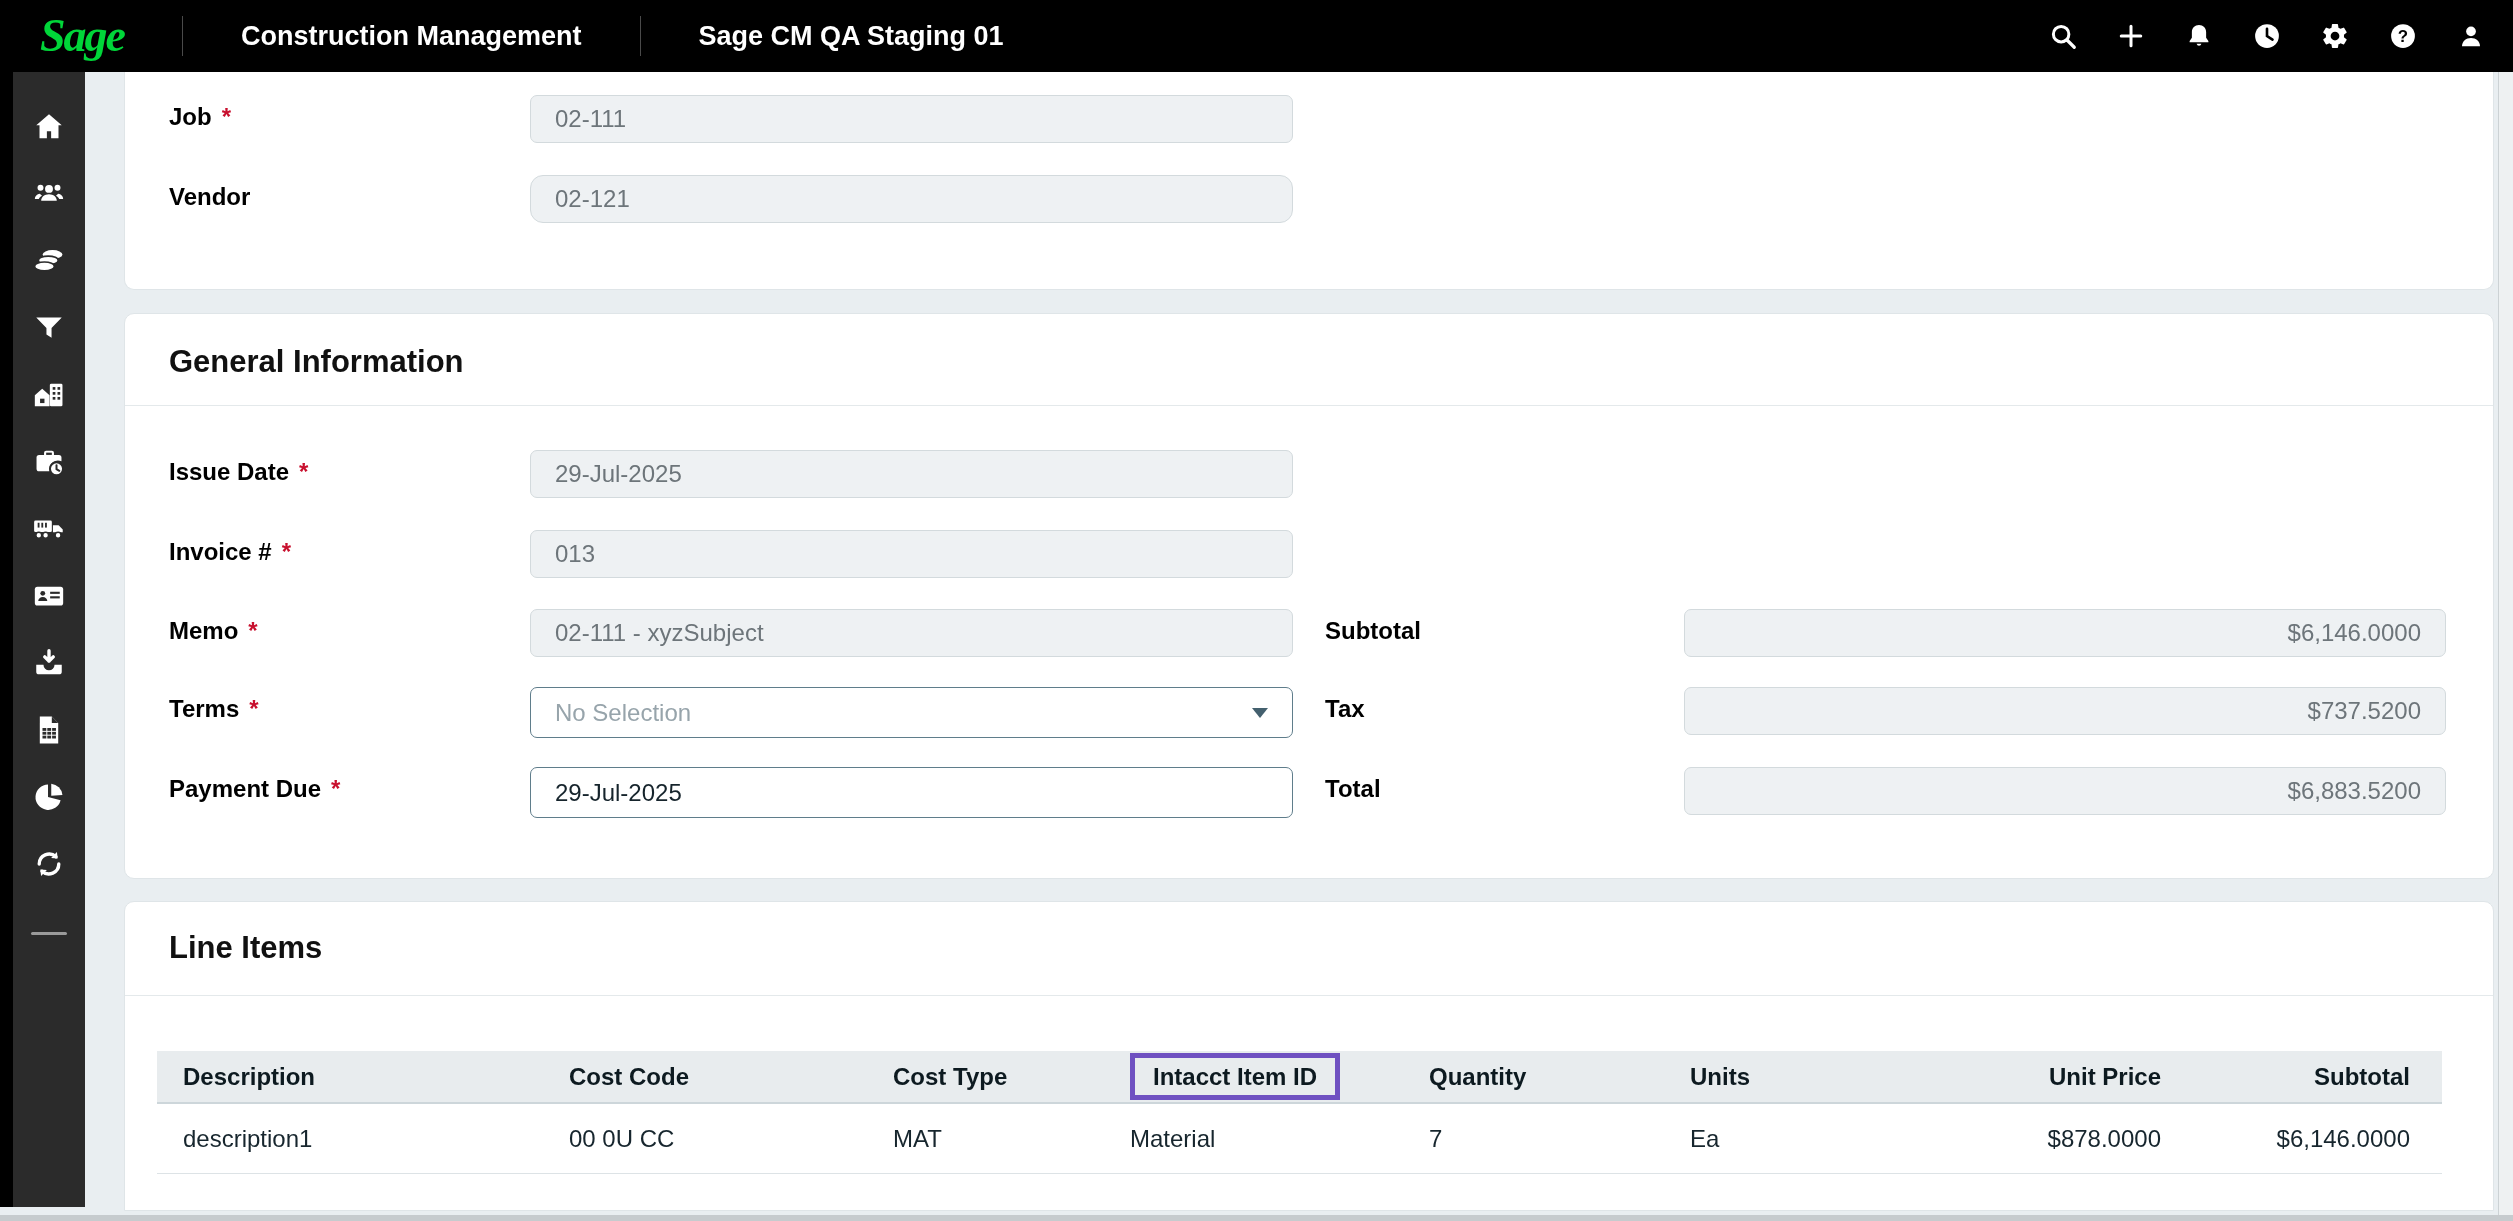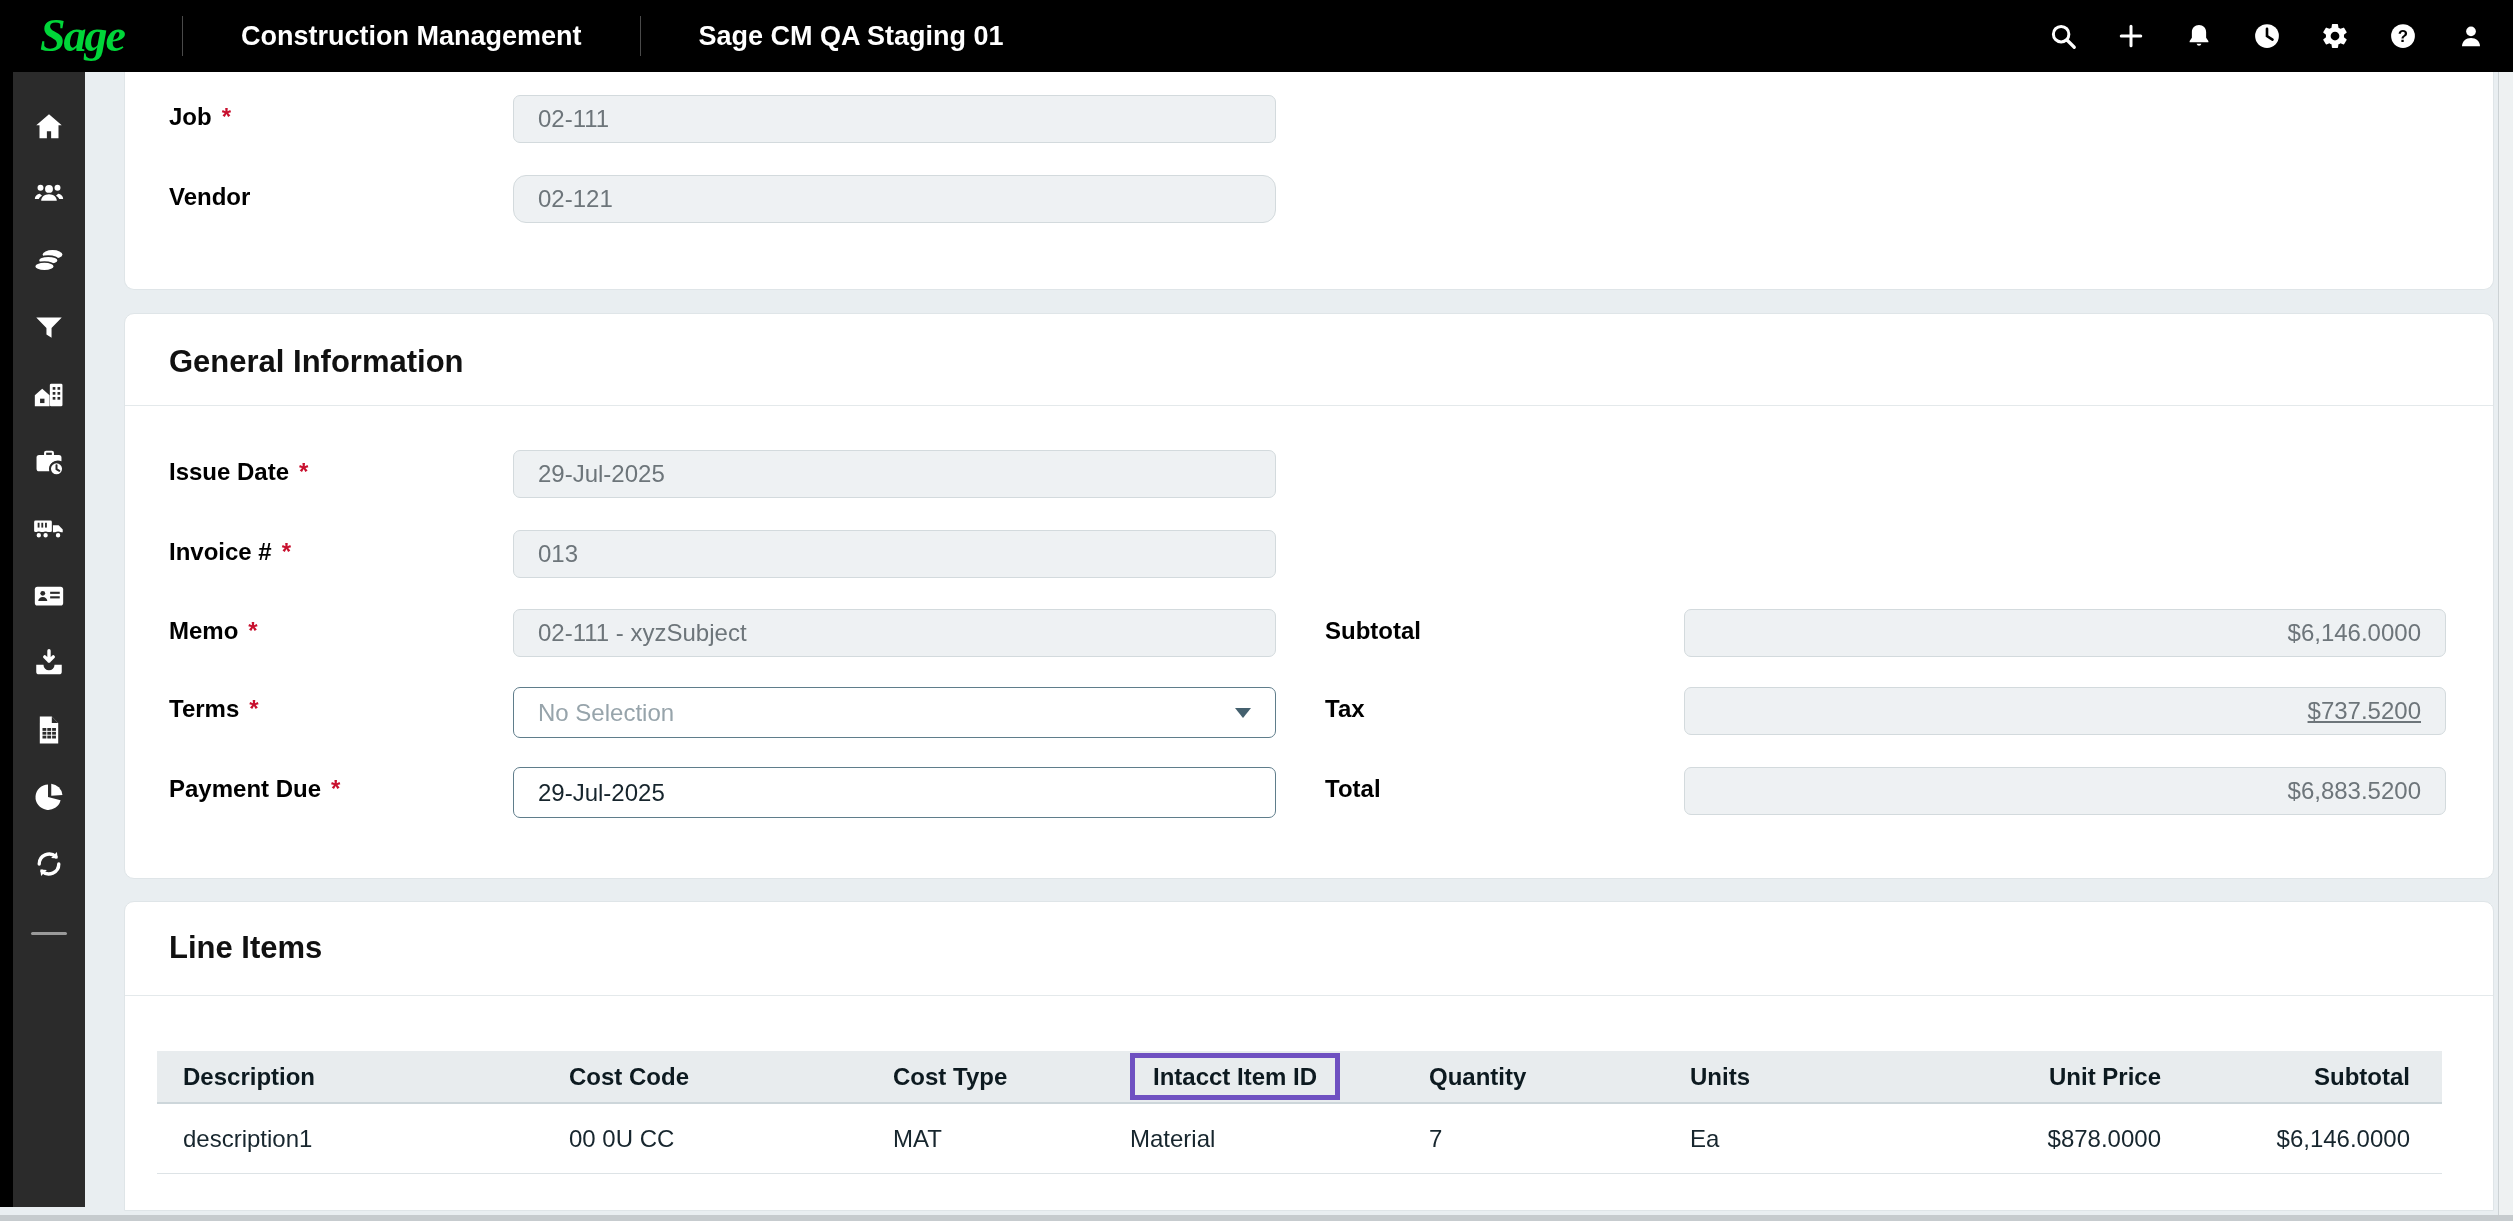--- a/index.html
+++ b/index.html
@@ -33,21 +33,21 @@
   .card-general{top:313px;height:566px;}
   .card-lines{top:901px;height:310px;border-radius:10px 10px 0 0;}
 
   .section-title{position:absolute;left:44px;font-size:31px;font-weight:700;color:#111;}
   .card-divider{position:absolute;left:0;right:0;height:1px;background:#e4e9eb;}
 
   .lbl{position:absolute;left:44px;font-size:24px;font-weight:700;color:#000;white-space:nowrap;}
   .lbl .req{color:#c8102e;margin-left:10px;}
   .lbl-r{left:1200px;}
 
-  .inp{position:absolute;left:388px;width:763px;height:48px;box-sizing:border-box;border-radius:7px;
+  .inp{position:absolute;left:405px;width:763px;height:48px;box-sizing:border-box;border-radius:7px;
        font-family:"Liberation Sans",sans-serif;font-size:24px;padding:0 24px;outline:none;}
   .inp-r{left:1559px;width:762px;}
   .dis{background:#eef1f3;border:1px solid #d3dadd;color:#6d757a;opacity:1;-webkit-text-fill-color:#6d757a;}
   .money{text-align:right;}
   .enabled{background:#fff;border:1.5px solid #5f7d8b;color:#16242c;}
   .combo{background:#fff;border:1.5px solid #5f7d8b;display:flex;align-items:center;justify-content:space-between;cursor:pointer;}
   .combo .ph{color:#97a4ab;font-size:24px;}
 
   
   .tbl{position:absolute;left:32px;top:149px;width:2285px;}
@@ -267,21 +267,21 @@
 
     <div class="lbl" style="top:461px">
       <span>Payment Due</span><span class="req">*</span>
     </div>
     <input class="inp enabled" style="top: 453px; height: 51px;" value="29-Jul-2025">
 
     <div class="lbl lbl-r" style="top:303px">Subtotal</div>
     <input class="inp inp-r dis money" style="top: 295px;" disabled="" value="$6,146.0000">
 
     <div class="lbl lbl-r" style="top:381px">Tax</div>
-    <input class="inp inp-r dis money" style="top: 373px; text-decoration: underline;" disabled="" value="$737.5200">
+    <input class="inp inp-r dis money" style="top: 373px;" disabled="" value="$737.5200">
 
     <div class="lbl lbl-r" style="top:461px">Total</div>
     <input class="inp inp-r dis money" style="top: 453px;" disabled="" value="$6,883.5200">
   </div>
 
   <div class="card card-lines">
     <div class="section-title" style="top:28px">Line Items</div>
     <div class="card-divider" style="top:93px"></div>
 
     <div class="tbl">

